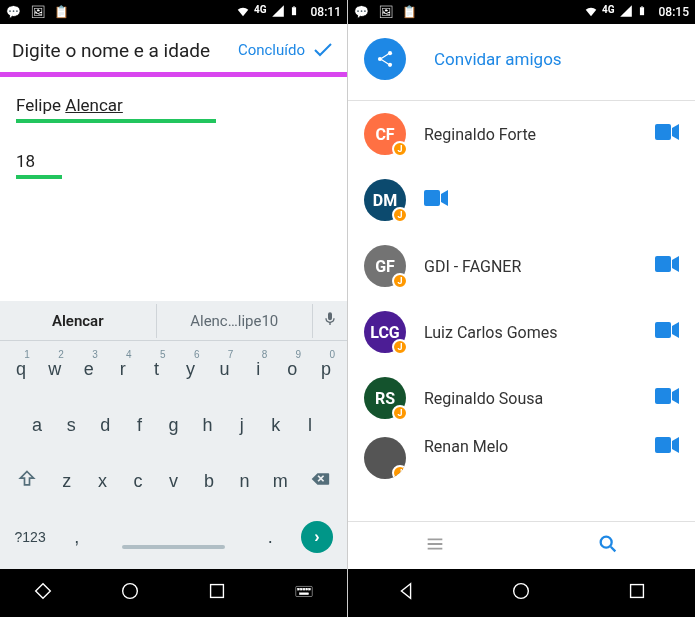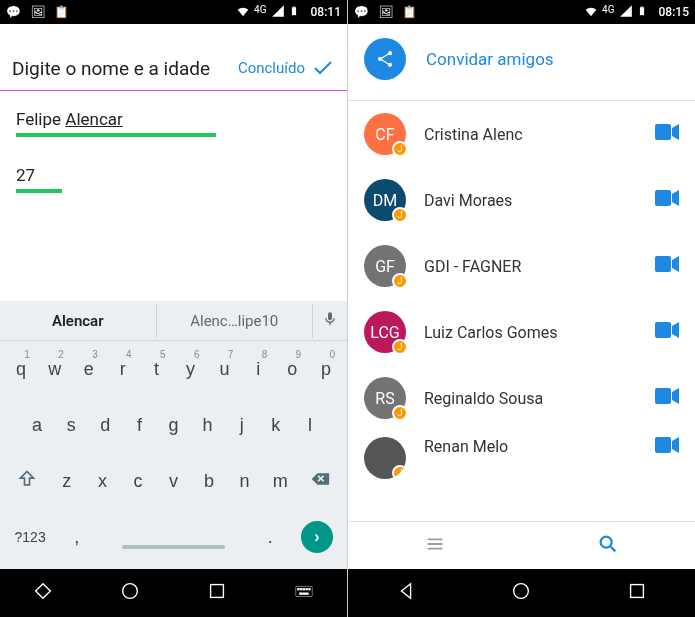--- a/index.html
+++ b/index.html
@@ -6,23 +6,23 @@
   body { font-family: Roboto, Arial, sans-serif; background: #fff; }
   .container { display: flex; width: 695px; height: 617px; position: relative; }
   .screen { flex: 1; display: flex; flex-direction: column; position: relative; overflow: hidden; }
   .screen-left { border-right: 1px solid #ccc; }
 
   .status-bar { height: 24px; background: #000; color: #fff; display: flex; align-items: center; padding: 0 6px; font-size: 12px; }
   .status-left { display: flex; gap: 8px; align-items: center; }
   .status-left span { width: 16px; height: 16px; display: flex; align-items: center; justify-content: center; }
   .status-right { margin-left: auto; display: flex; gap: 4px; align-items: center; }
   .status-right .clock { font-weight: 500; margin-left: 8px; }
-  .status-right .net { font-size: 10px; position: relative; top: -3px; }
-
-  .header-row { display: flex; align-items: center; padding: 14px 12px 10px 12px; border-bottom: 1px solid #d946ef; margin-top: 18px; }
+  .status-right .net { font-size: 10px; position: relative; top: -3px; font-weight: bold; }
+
+  .header-row { display: flex; align-items: center; padding: 14px 12px 10px 12px; border-bottom: 5px solid #d946ef; }
   .header-title { font-size: 19px; color: #222; font-weight: 400; }
   .header-action { margin-left: auto; color: #1e88e5; font-size: 15px; display: flex; align-items: center; gap: 6px; }
   .checkmark { width: 24px; height: 24px; }
 
   .form-area { padding: 12px 16px; }
   .text-input { border: none; border-bottom: 4px solid #22c55e; font-size: 17px; padding: 6px 0 4px 0; outline: none; display: block; background: transparent; color: #222; }
   .input-name { width: 200px; margin-bottom: 22px; }
   .input-name .udl { text-decoration: underline; }
   .input-age { width: 46px; }
 
@@ -44,28 +44,28 @@
   .key-space { flex: 4; }
   .key-space .bar { display: block; width: 70%; height: 4px; background: #b0bec5; border-radius: 2px; margin: 0 auto; margin-top: 20px; }
   .key-enter { flex: 1.3; }
   .enter-circle { width: 32px; height: 32px; border-radius: 50%; background: #009688; color: #fff; display: flex; align-items: center; justify-content: center; margin: 0 auto; font-size: 16px; font-weight: bold; }
 
   .nav-bar { height: 48px; background: #000; display: flex; align-items: center; justify-content: space-around; }
   .nav-btn { color: #fff; }
   .nav-btn svg { width: 22px; height: 22px; }
 
   
-  .invite-row { display: flex; align-items: center; padding: 14px 16px 20px 16px; gap: 20px; }
+  .invite-row { display: flex; align-items: center; padding: 14px 16px 20px 16px; gap: 28px; }
   .share-circle { width: 42px; height: 42px; border-radius: 50%; background: #1e88e5; color: #fff; display: flex; align-items: center; justify-content: center; }
   .invite-text { color: #1e88e5; font-size: 17px; }
   .divider { height: 1px; background: #e0e0e0; margin: 0 0 0 0; }
 
   .contact-list { flex: 1; overflow: hidden; }
   .contact { display: flex; align-items: center; padding: 12px 16px; gap: 18px; }
-  .avatar { width: 42px; height: 42px; border-radius: 50%; display: flex; align-items: center; justify-content: center; color: #fff; font-size: 16px; font-weight: 400; position: relative; flex-shrink: 0; }
+  .avatar { width: 42px; height: 42px; border-radius: 50%; display: flex; align-items: center; justify-content: center; color: #fff; font-size: 16px; font-weight: 700; position: relative; flex-shrink: 0; }
   .avatar.photo { background: #444; overflow: hidden; }
   .badge { position: absolute; bottom: -2px; right: -2px; width: 16px; height: 16px; border-radius: 50%; background: #ff9800; border: 2px solid #fff; display: flex; align-items: center; justify-content: center; font-size: 9px; color: #fff; }
   .contact-name { font-size: 16px; color: #333; flex: 1; }
   .video-icon { color: #1e88e5; }
   .video-icon svg { width: 24px; height: 16px; }
 
   .bottom-bar { height: 48px; border-top: 1px solid #e0e0e0; display: flex; align-items: center; justify-content: space-around; background: #fff; }
   .bottom-bar .menu-icon { color: #9e9e9e; }
   .bottom-bar .search-icon { color: #1e88e5; }
 
@@ -112,21 +112,21 @@
         <svg class="checkmark" viewBox="0 0 24 24" fill="none" stroke="#1e88e5" stroke-width="2">
             <path d="M4 12l5 5L20 6"></path>
           </svg>
       </div>
     </div>
 
     <div class="form-area">
       <div class="text-input input-name">
         <span>Felipe </span><span class="udl">Alencar</span>
       </div>
-      <div class="text-input input-age">27</div>
+      <div class="text-input input-age">18</div>
     </div>
 
     <div class="keyboard">
       <div class="suggest-row">
         <div class="suggest bold">Alencar</div>
         <div class="suggest">Alenc…lipe10</div>
         <div class="mic">
           <svg viewBox="0 0 24 24" width="16" height="16" fill="#5f6a72">
               <path d="M12 14a3 3 0 003-3V5a3 3 0 00-6 0v6a3 3 0 003 3zm5-3a5 5 0 01-10 0H5a7 7 0 006 6.9V21h2v-3.1A7 7 0 0019 11z"></path>
             </svg>
@@ -244,52 +244,51 @@
             <path d="M8 11L16 6M8 13l8 5" stroke="#fff" stroke-width="1.5"></path>
           </svg>
       </div>
       <div class="invite-text">Convidar amigos</div>
     </div>
     <div class="divider"></div>
 
     <div class="contact-list" id="contact-list">
         <div class="contact">
           <div class="avatar" style="background: rgb(255, 112, 67);">CF<div class="badge">J</div></div>
-          <div class="contact-name">Cristina Alenc</div>
+          <div class="contact-name">Reginaldo Forte</div>
           <div class="video-icon"><svg viewBox="0 0 24 16" fill="#1e88e5">
               <rect x="0" y="0" width="16" height="16" rx="2"></rect>
               <path d="M17 4l7-4v16l-7-4z"></path>
             </svg></div>
         </div>
         <div class="contact">
           <div class="avatar" style="background: #0c4a6e;">DM<div class="badge">J</div></div>
-          <div class="contact-name">Davi Moraes</div>
           <div class="video-icon"><svg viewBox="0 0 24 16" fill="#1e88e5">
               <rect x="0" y="0" width="16" height="16" rx="2"></rect>
               <path d="M17 4l7-4v16l-7-4z"></path>
             </svg></div>
         </div>
         <div class="contact">
           <div class="avatar" style="background: #737373;">GF<div class="badge">J</div></div>
           <div class="contact-name">GDI - FAGNER</div>
           <div class="video-icon"><svg viewBox="0 0 24 16" fill="#1e88e5">
               <rect x="0" y="0" width="16" height="16" rx="2"></rect>
               <path d="M17 4l7-4v16l-7-4z"></path>
             </svg></div>
         </div>
         <div class="contact">
-          <div class="avatar" style="background: #be185d;">LCG<div class="badge">J</div></div>
+          <div class="avatar" style="background: #4c1d95;">LCG<div class="badge">J</div></div>
           <div class="contact-name">Luiz Carlos Gomes</div>
           <div class="video-icon"><svg viewBox="0 0 24 16" fill="#1e88e5">
               <rect x="0" y="0" width="16" height="16" rx="2"></rect>
               <path d="M17 4l7-4v16l-7-4z"></path>
             </svg></div>
         </div>
         <div class="contact">
-          <div class="avatar" style="background: #737373;">RS<div class="badge">J</div></div>
+          <div class="avatar" style="background: #14532d;">RS<div class="badge">J</div></div>
           <div class="contact-name">Reginaldo Sousa</div>
           <div class="video-icon"><svg viewBox="0 0 24 16" fill="#1e88e5">
               <rect x="0" y="0" width="16" height="16" rx="2"></rect>
               <path d="M17 4l7-4v16l-7-4z"></path>
             </svg></div>
         </div>
         <div class="contact cut">
           <div class="avatar photo" style="background: rgb(85, 85, 85);">
             <div class="badge">J</div>
           </div>

